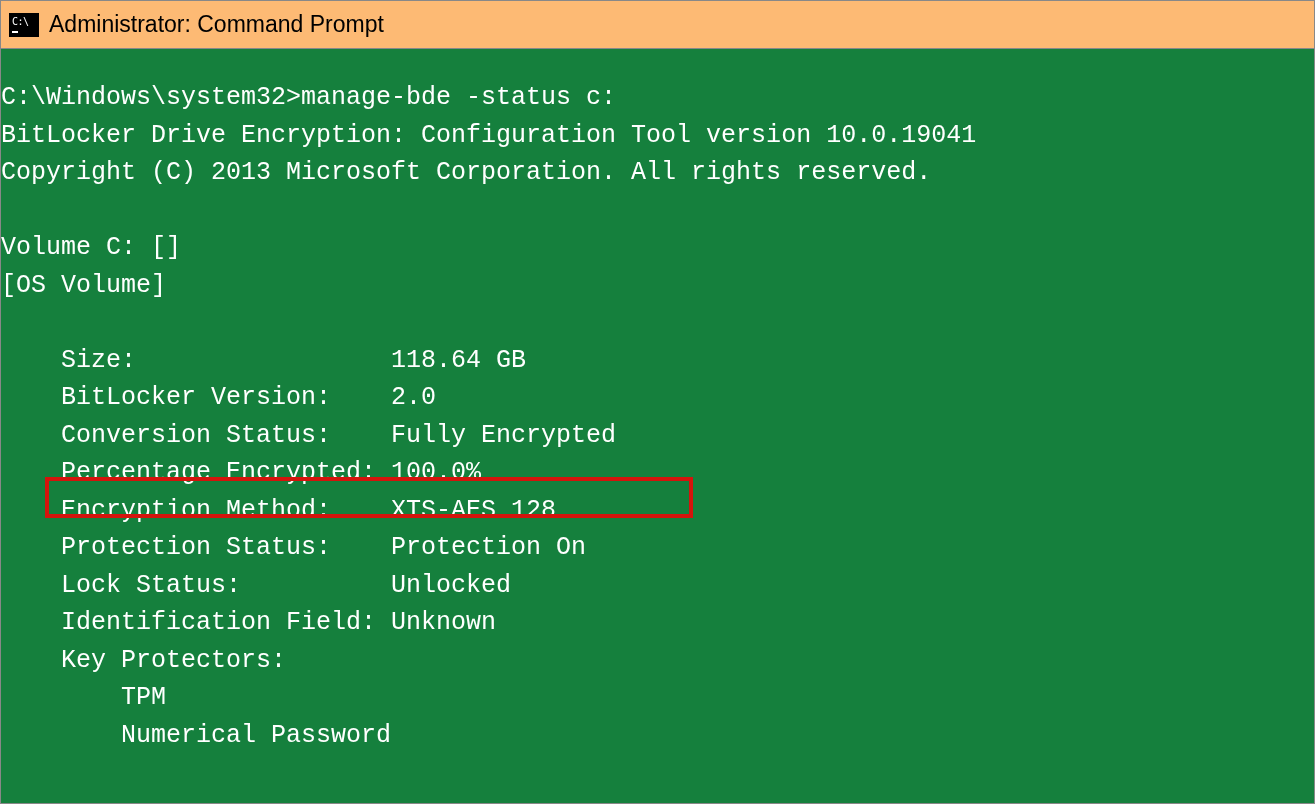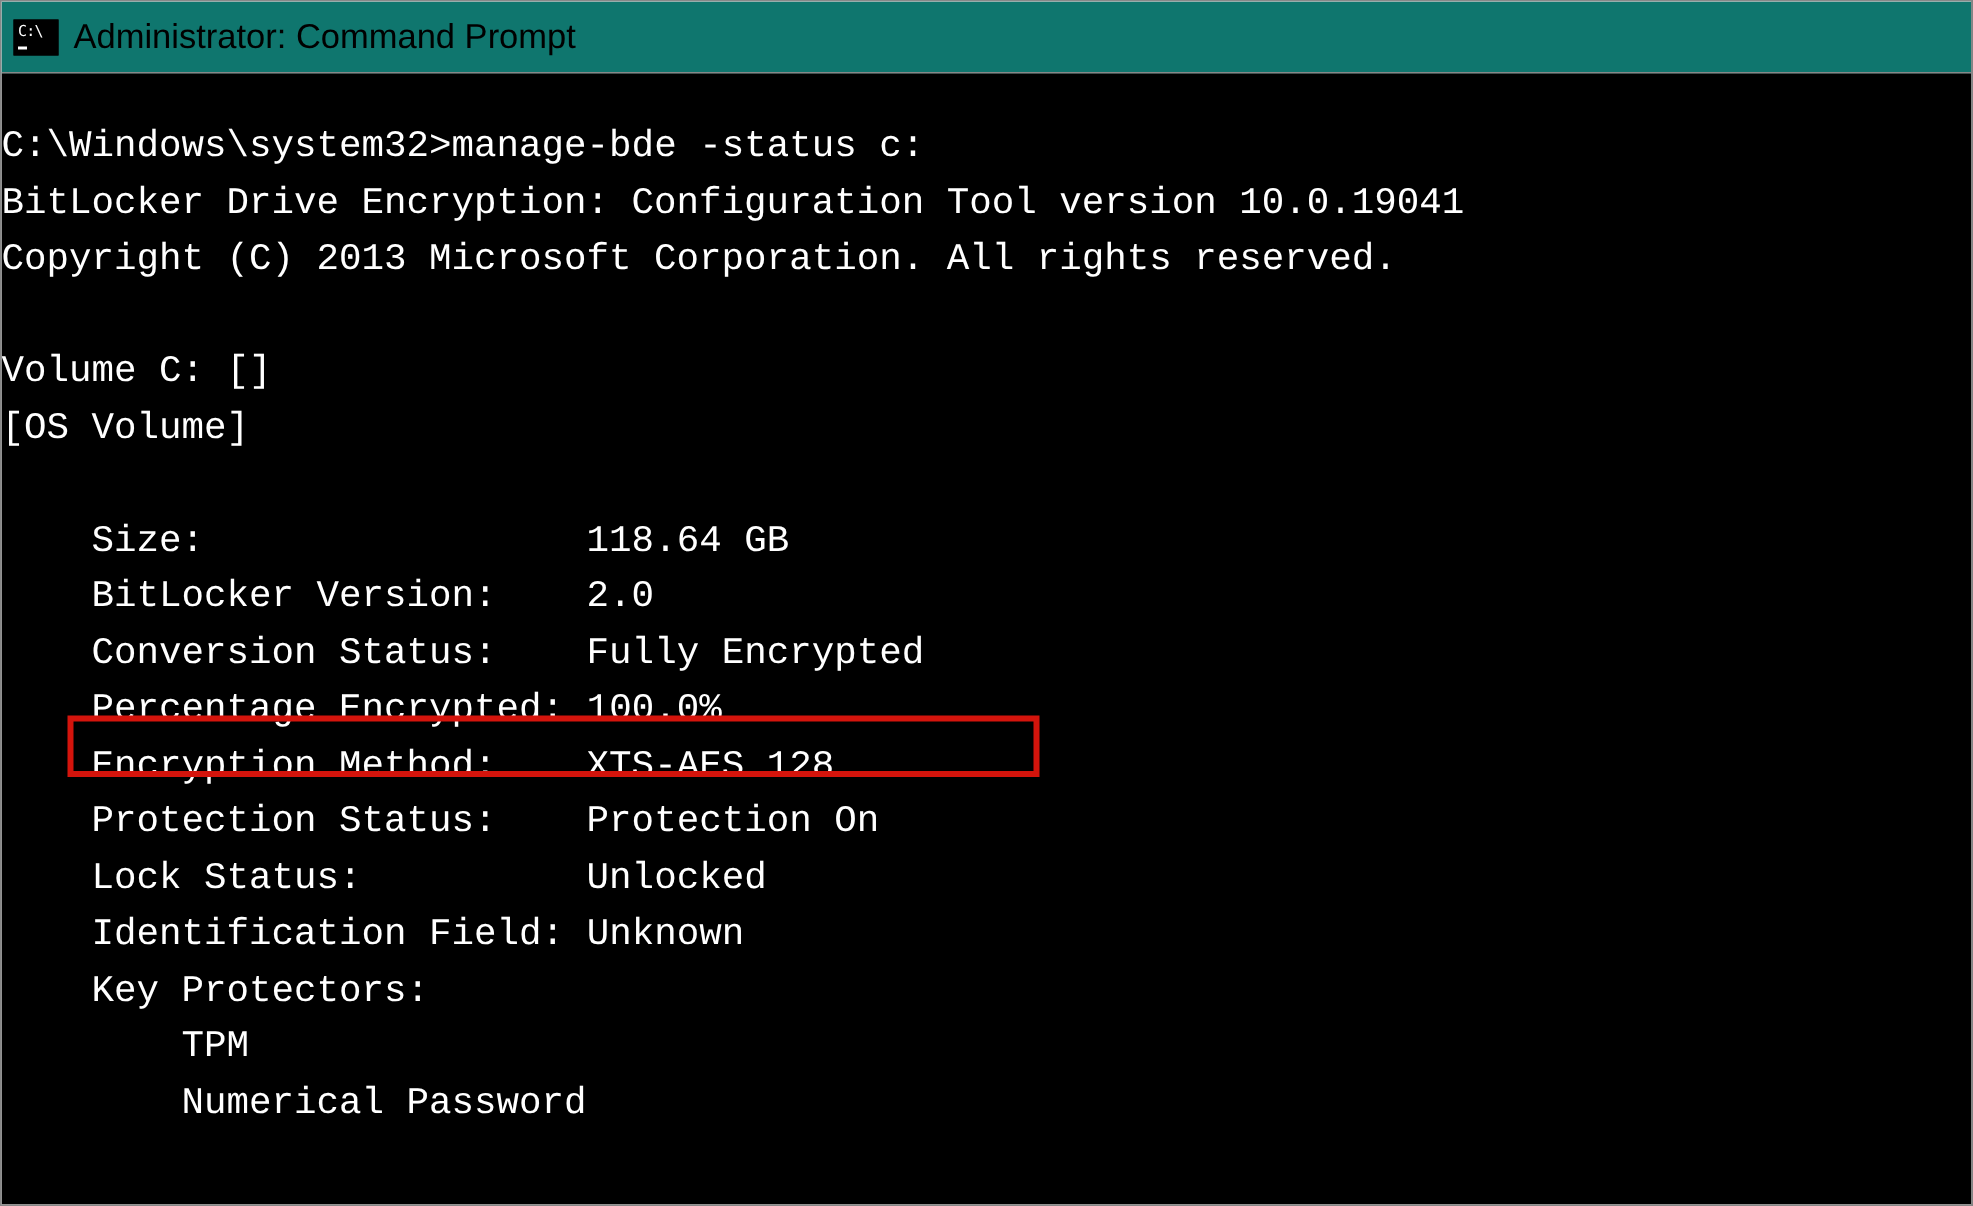--- a/index.html
+++ b/index.html
@@ -10,21 +10,21 @@
     body {
       font-family: "Segoe UI", Tahoma, sans-serif;
       background: #fff;
       width: 1315px;
       height: 804px;
       overflow: hidden;
       border: 1px solid #888;
     }
     .titlebar {
       height: 48px;
-      background: #0f766e;
+      background: #fdba74;
       display: flex;
       align-items: center;
       padding: 0 8px;
       border-bottom: 1px solid #888;
     }
     .app-icon {
       width: 30px;
       height: 24px;
       margin-right: 10px;
       display: inline-block;
@@ -50,21 +50,21 @@
       width: 6px;
       height: 2px;
       background: #fff;
     }
     .title-text {
       font-size: 23px;
       color: #000;
       font-weight: 400;
     }
     .terminal {
-      background: #000000;
+      background: #15803d;
       color: #ffffff;
       font-family: "Consolas", "Courier New", monospace;
       font-size: 25px;
       line-height: 1.5;
       padding: 30px 0 0 0;
       height: calc(100% - 48px);
       white-space: pre;
       overflow: hidden;
       position: relative;
       letter-spacing: 0px;

